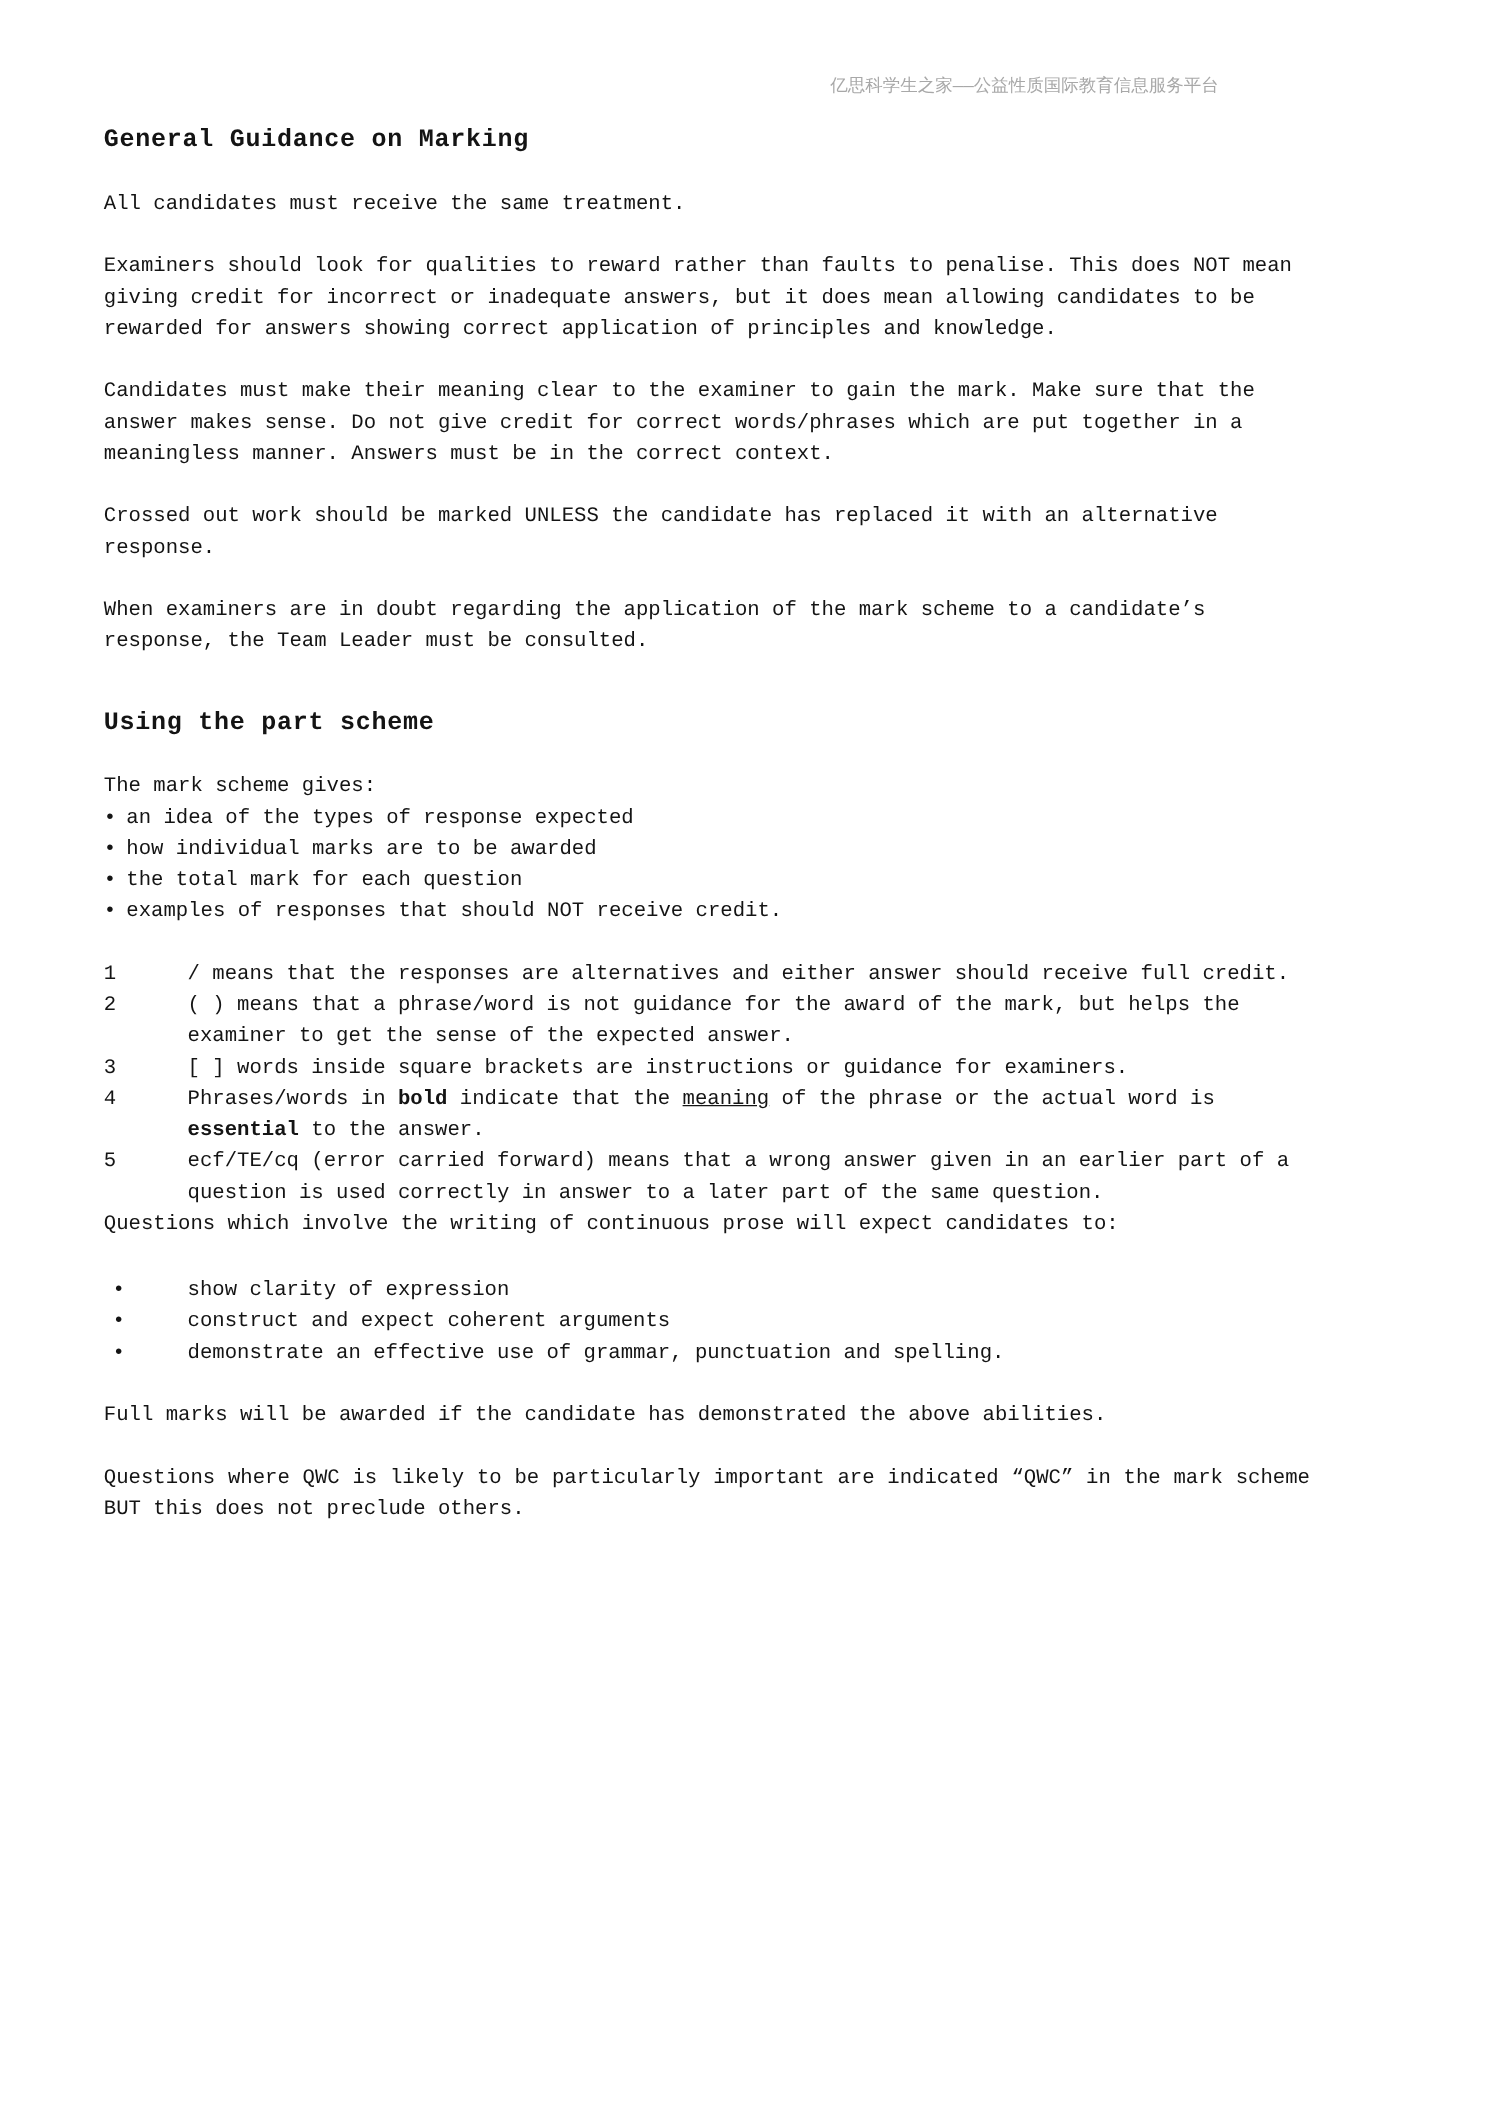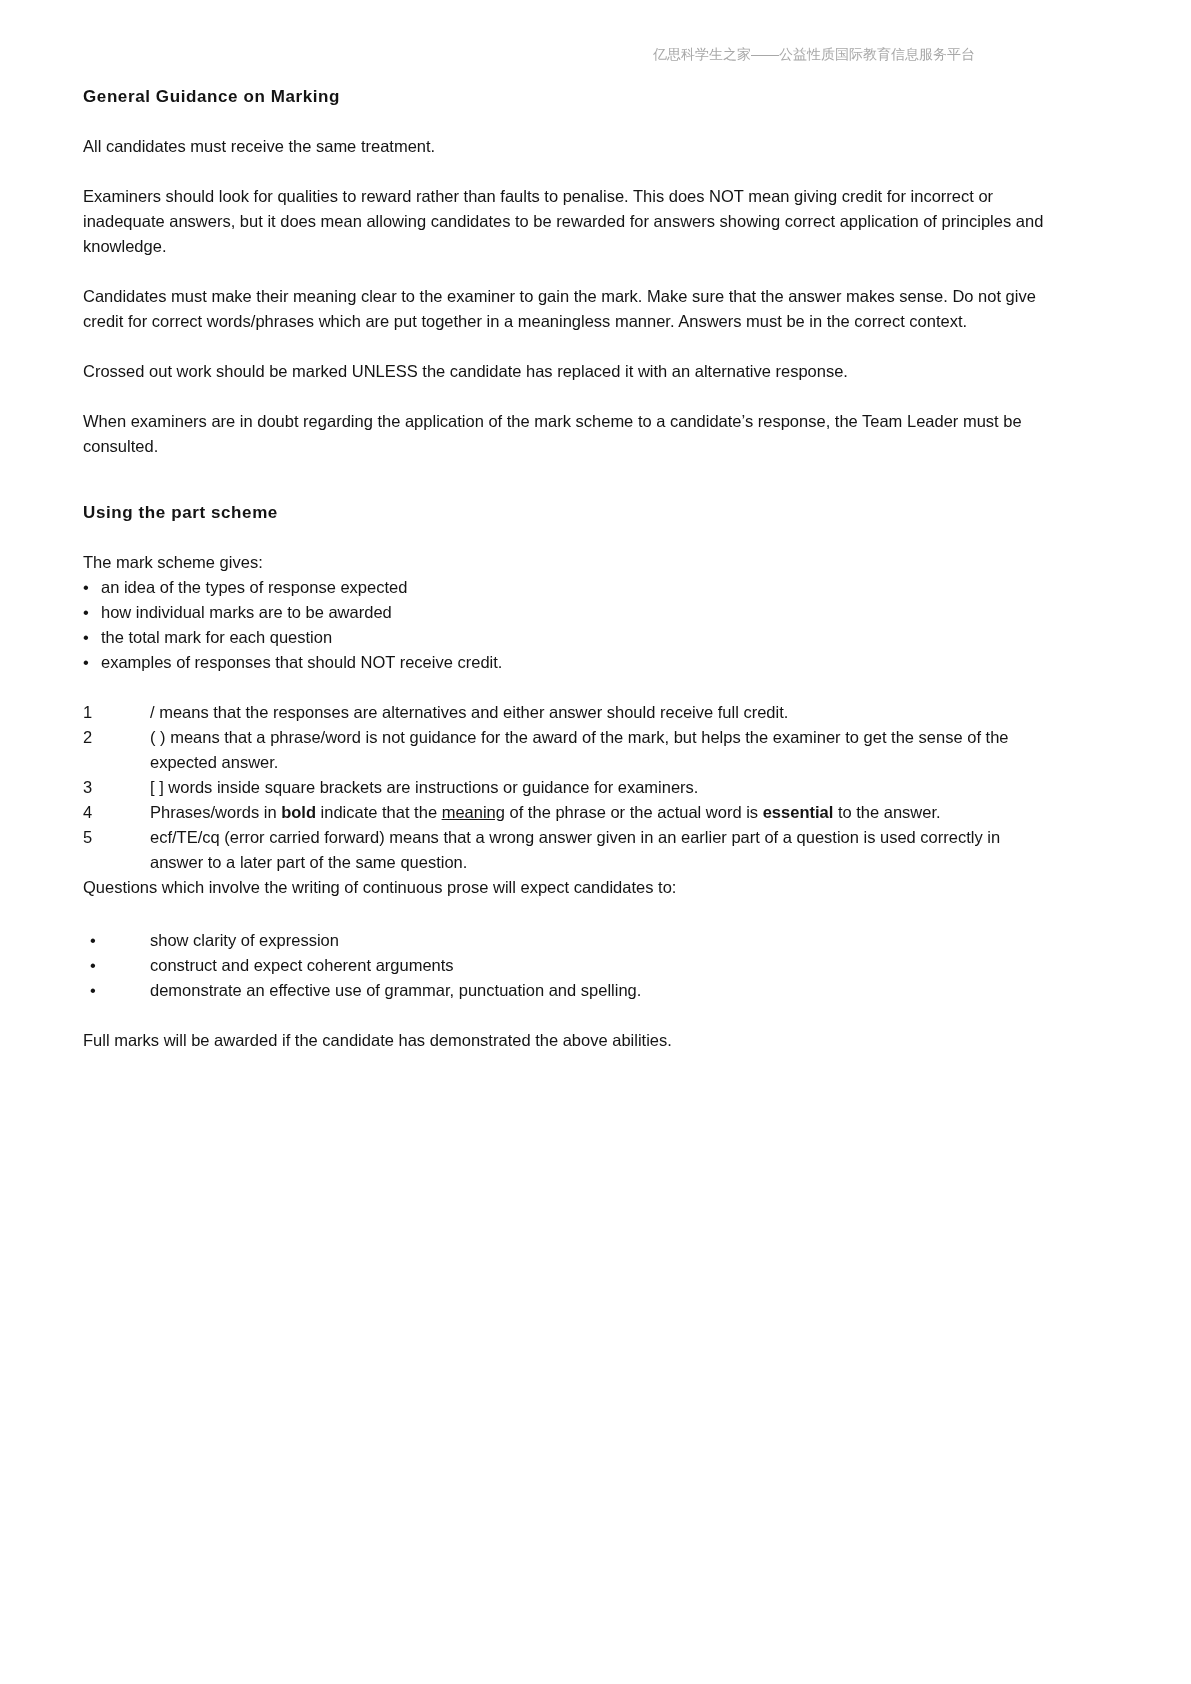--- a/index.html
+++ b/index.html
@@ -1,23 +1,23 @@
 <!DOCTYPE html>
 <html><head>
 <meta charset="utf-8">
 <style>
   * { box-sizing: border-box; margin: 0; padding: 0; }
   html, body { background: #ffffff; }
   .page {
     position: relative;
     width: 1191px;
     height: 1209px;
-    margin: 0 auto;
+    margin: 16px auto;
     background: #ffffff;
-    font-family: Liberation Sans, sans-serif;
+    font-family: Liberation Mono, monospace;
     font-size: 16.5px;
     line-height: 25px;
     color: #141414;
   }
   .content { padding: 84px 143px 0 83px; }
 
   .wm-top {
     position: absolute;
     top: 46px;
     right: 216px;
@@ -28,21 +28,21 @@
   .wm-bottom {
     position: absolute;
     top: 1487px;
     right: 216px;
     color: #8e8e8e;
     font-size: 13.5px;
     line-height: 16px;
   }
 
   .h {
-    font-size: 17px;
+    font-size: 20px;
     font-weight: bold;
     letter-spacing: 0.6px;
     margin: 0 0 25px 0;
   }
   .h.gap { margin-top: 41px; }
 
   p { margin: 0 0 25px 0; }
   p.justify { text-align: justify; }
 
   .blist { margin: 0 0 25px 0; }
@@ -138,18 +138,19 @@
         <span class="qmark">•</span>
         <span class="qtext">construct and expect coherent arguments</span>
       </div>
       <div class="qrow">
         <span class="qmark">•</span>
         <span class="qtext">demonstrate an effective use of grammar, punctuation and spelling.</span>
       </div>
     </div>
 
     <p>Full marks will be awarded if the candidate has demonstrated the above abilities.</p>
+    <p class="justify">Questions where QWC is likely to be particularly important are indicated “QWC” in the mark scheme BUT this does not preclude others.</p>
 
   </div>
 
   <div class="wm-bottom">eskedu. con</div>
 
 </div>
 
 </body></html>

